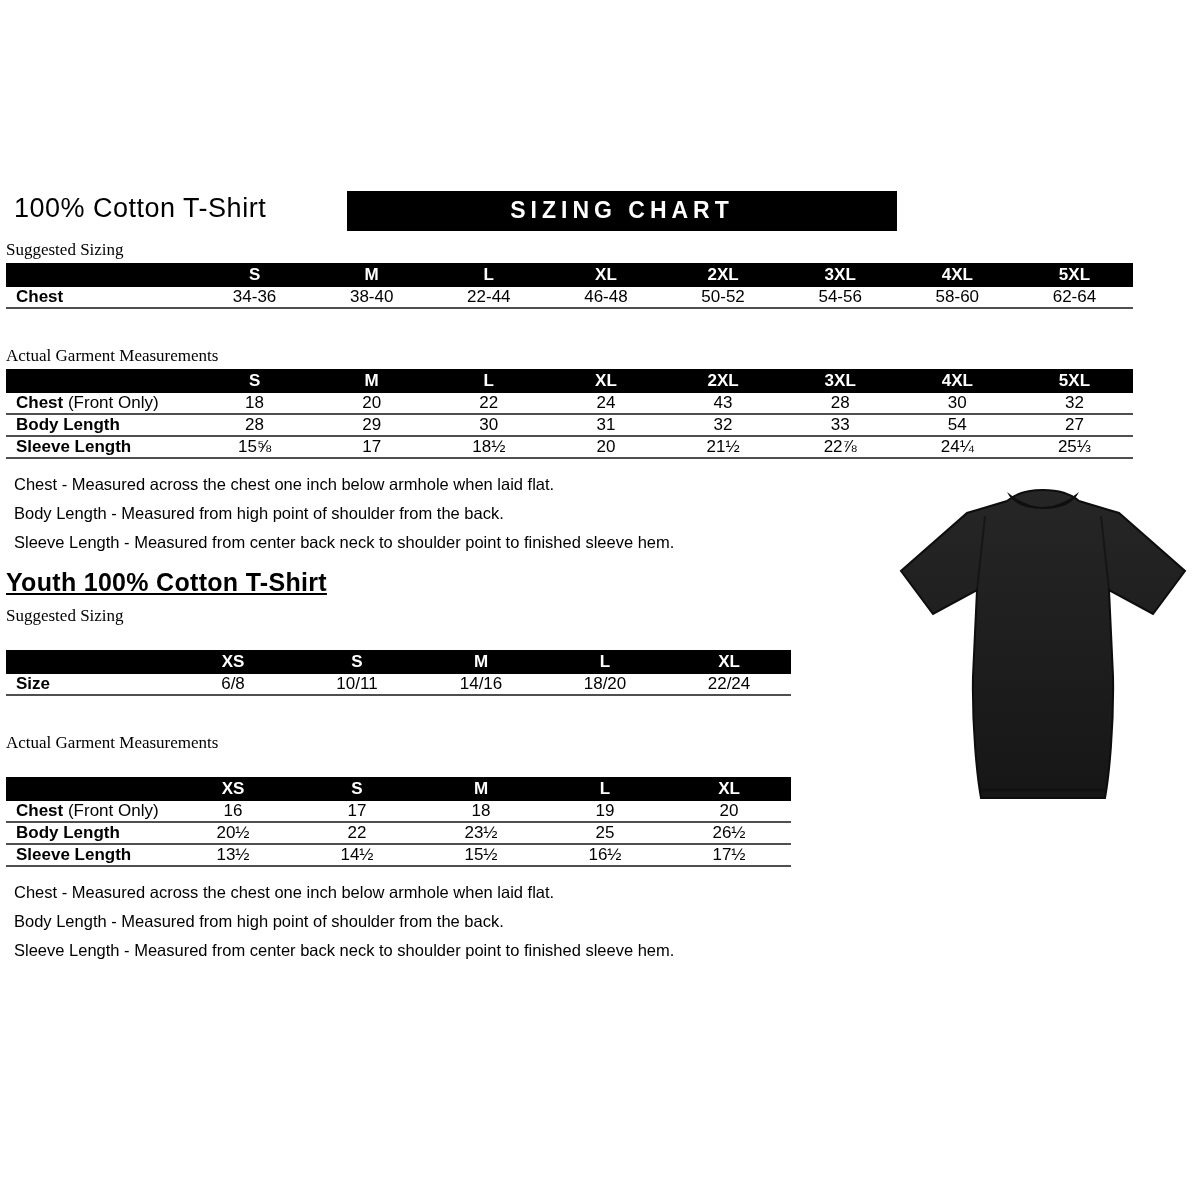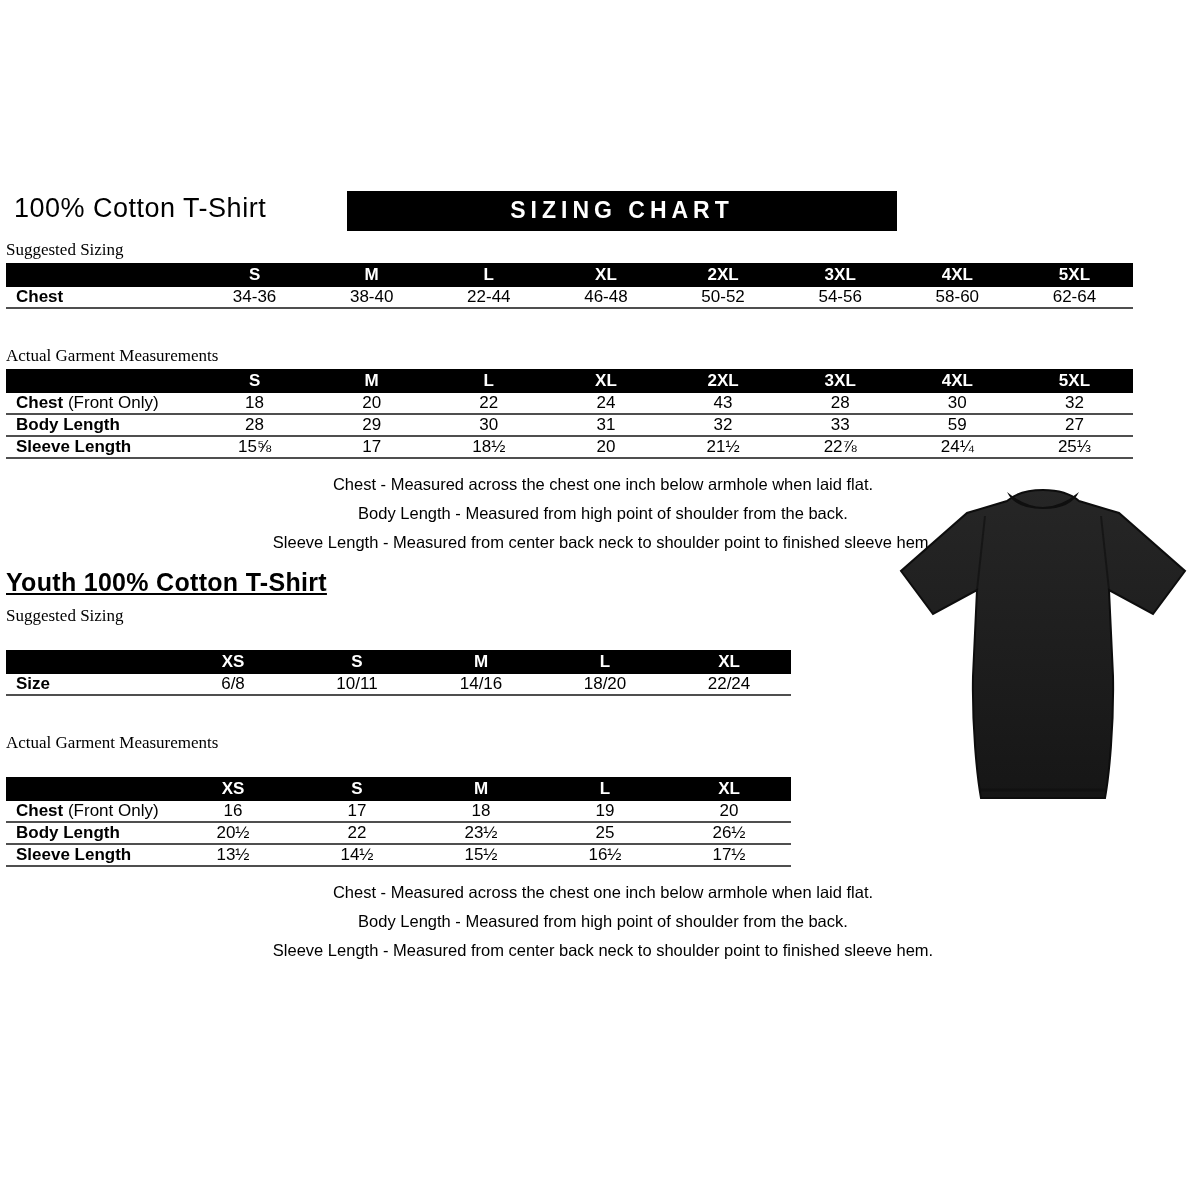--- a/index.html
+++ b/index.html
@@ -67,21 +67,20 @@
     padding: 0 0;
   }
   tbody td.row-label {
     text-align: left;
     padding-left: 10px;
   }
   tbody td.row-label b { font-weight: bold; }
   .notes {
     margin: 16px 8px 0 14px;
     font-size: 16.5px;
-    text-align: center;
   }
   .notes p { margin: 0 0 10px 0; }
   .youth-title {
     font-size: 25px;
     font-weight: bold;
     margin: 16px 0 0 6px;
     letter-spacing: 0.3px;
     text-decoration: underline;
   }
   .tshirt-wrap {
@@ -161,21 +160,21 @@
         <td>32</td>
       </tr>
       <tr>
         <td class="row-label"><b>Body Length</b></td>
         <td>28</td>
         <td>29</td>
         <td>30</td>
         <td>31</td>
         <td>32</td>
         <td>33</td>
-        <td>59</td>
+        <td>54</td>
         <td>27</td>
       </tr>
       <tr>
         <td class="row-label"><b>Sleeve Length</b></td>
         <td>15⅝</td>
         <td>17</td>
         <td>18½</td>
         <td>20</td>
         <td>21½</td>
         <td>22⅞</td>

